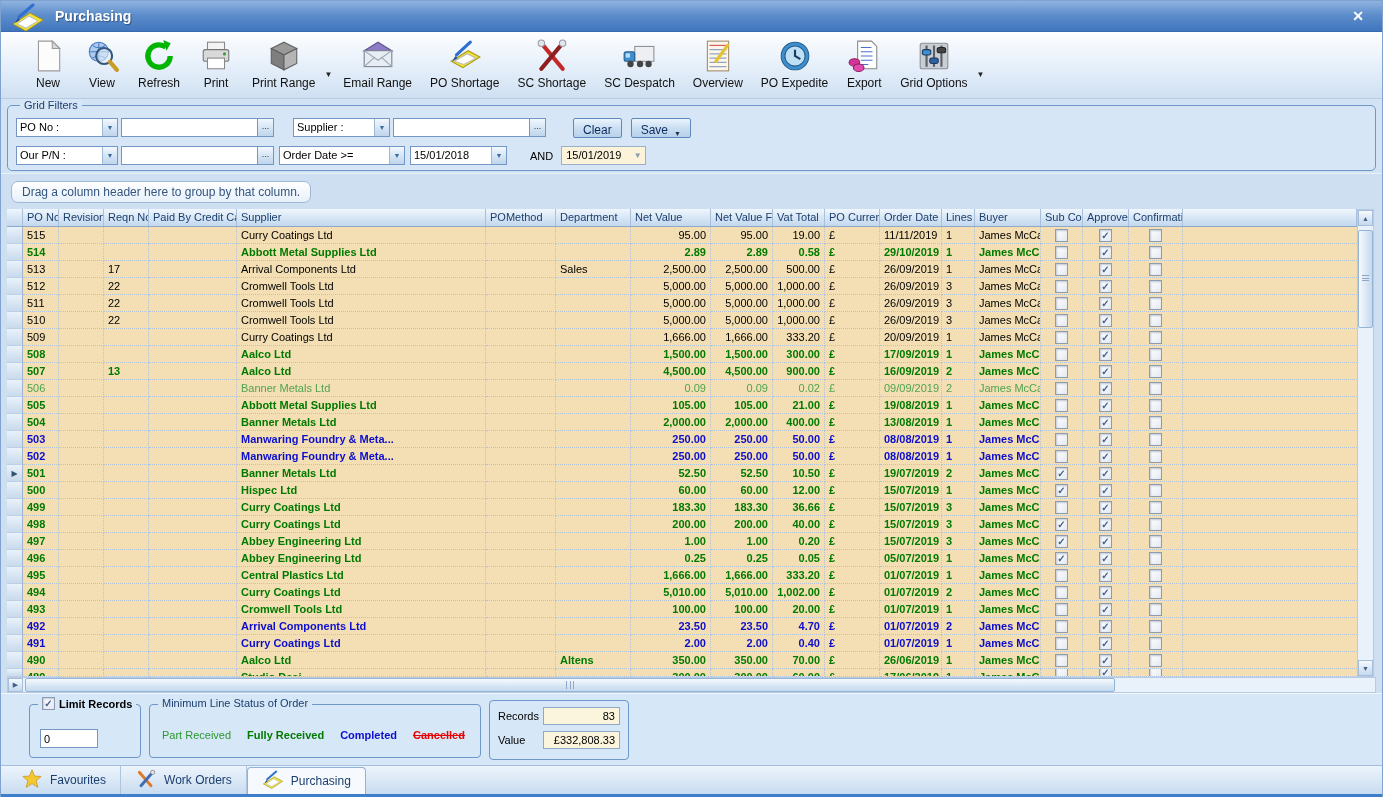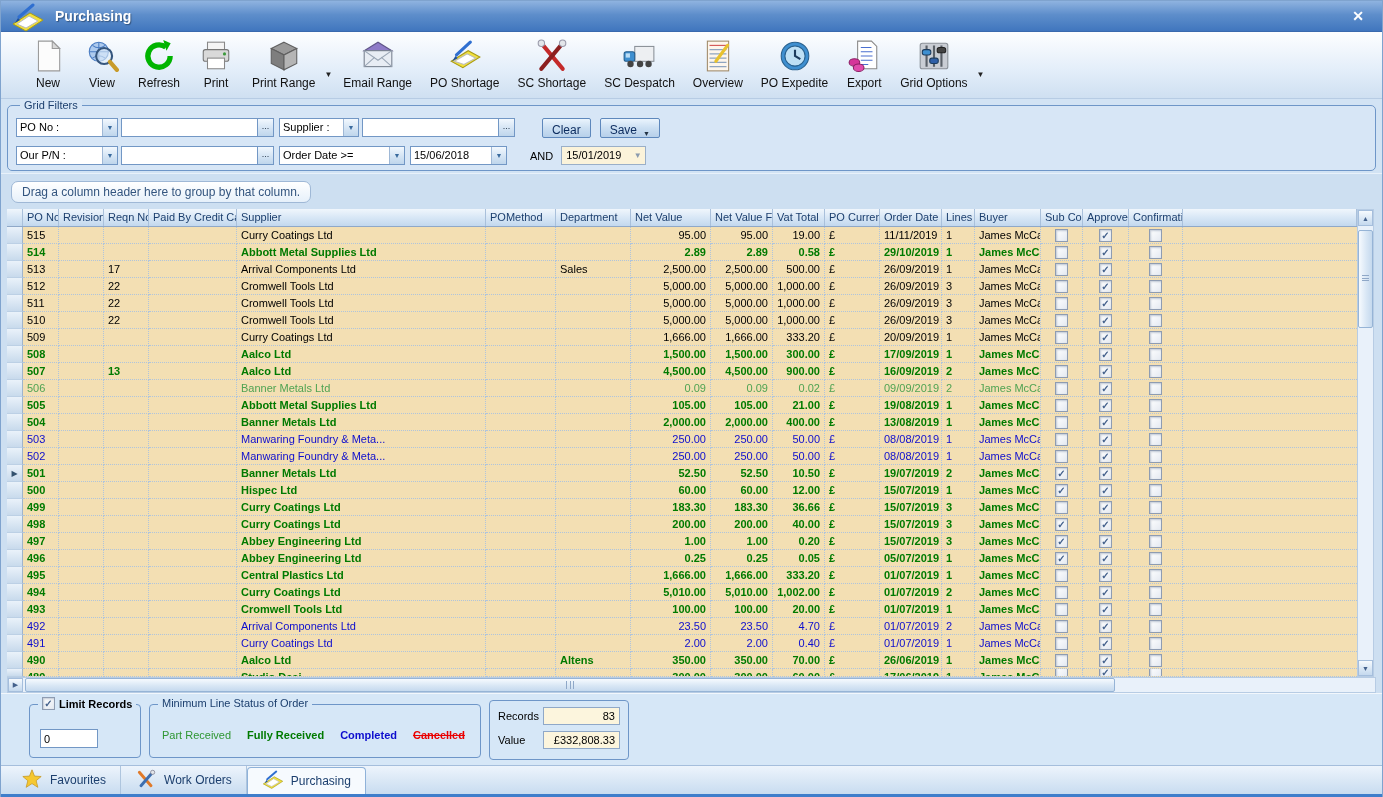--- a/index.html
+++ b/index.html
@@ -83,21 +83,21 @@
   .c-net{width:80px} .c-netfc{width:62px} .c-vat{width:52px} .c-cur{width:55px}
   .c-date{width:62px} .c-lines{width:33px} .c-buyer{width:66px} .c-sub{width:42px}
   .c-app{width:46px} .c-conf{width:54px} .c-fill{flex:1; border-right:none;}
   .gutter-cell { width:16px; border-bottom:1px solid #BCD0E5; padding:0;
     background:linear-gradient(180deg,#EAF2FA,#C8DAEC); border-right:1px solid #9FB4CC;
     display:flex; align-items:center; justify-content:center; font-size:8px; color:#33516E; }
   .hdr-gutter { width:16px; border-right:1px solid #A9C0DB; }
   .st-open  { color:#000000; }
   .st-fully { color:#007A00; font-weight:bold; }
   .st-part  { color:#4FA352; }
-  .st-completed { color:#0D0DCE; font-weight:normal; }
+  .st-completed { color:#0D0DCE; font-weight:bold; }
   .cb { width:13px; height:13px; border:1px solid #8E9CB2; background:linear-gradient(135deg,#FFFFFF,#E4E9F1);
     box-shadow:inset 1px 1px 2px rgba(90,110,140,.35); font-size:10px; line-height:11px;
     text-align:center; color:#44618C; font-weight:bold; }
 
   
   .vscroll { width:17px; flex:0 0 17px; background:#E9F1FA; border:1px solid #B7CCE4;
     position:relative; }
   .sbtn { position:absolute; left:0; width:15px; height:16px;
     background:linear-gradient(180deg,#F6FAFE,#D9E7F5 55%,#C5D9EE); border:1px solid #A5BEDC;
     font-size:7px; color:#44618C; display:flex; align-items:center; justify-content:center; }
@@ -315,21 +315,21 @@
     <div class="filters-box">
       <span class="filters-legend">Grid Filters</span>
 
       <div class="f-row f-row1">
         <div class="combo" style="width:102px">
           <span class="combo-text">PO No :</span>
           <span class="combo-btn">▼</span>
         </div>
         <input class="f-input" style="width: 137px; margin-left: 3px;" readonly="" value="">
         <span class="dots-btn">...</span>
-        <div class="combo" style="width:80px;margin-left:5px">
+        <div class="combo" style="width:97px;margin-left:19px">
           <span class="combo-text">Supplier :</span>
           <span class="combo-btn">▼</span>
         </div>
         <input class="f-input" style="width: 137px; margin-left: 3px;" readonly="" value="">
         <span class="dots-btn">...</span>
         <div class="push-btn" style="margin-left:27px">
           <span>Clear</span>
         </div>
         <div class="push-btn" style="margin-left:9px">
           <span>Save</span>
@@ -342,21 +342,21 @@
           <span class="combo-text">Our P/N :</span>
           <span class="combo-btn">▼</span>
         </div>
         <input class="f-input" style="width: 137px; margin-left: 3px;" readonly="" value="">
         <span class="dots-btn">...</span>
         <div class="combo" style="width:126px;margin-left:5px">
           <span class="combo-text">Order Date &gt;=</span>
           <span class="combo-btn">▼</span>
         </div>
         <div class="combo" style="width:97px;margin-left:5px">
-          <span class="combo-text">15/06/2018</span>
+          <span class="combo-text">15/01/2018</span>
           <span class="combo-btn">▼</span>
         </div>
         <span class="and-label" style="margin-left:23px">AND</span>
         <div class="date-disabled" style="width:85px;margin-left:8px">
           <span class="combo-text">15/01/2019</span>
           <span class="combo-btn-dis">▼</span>
         </div>
       </div>
     </div>
   </div>

